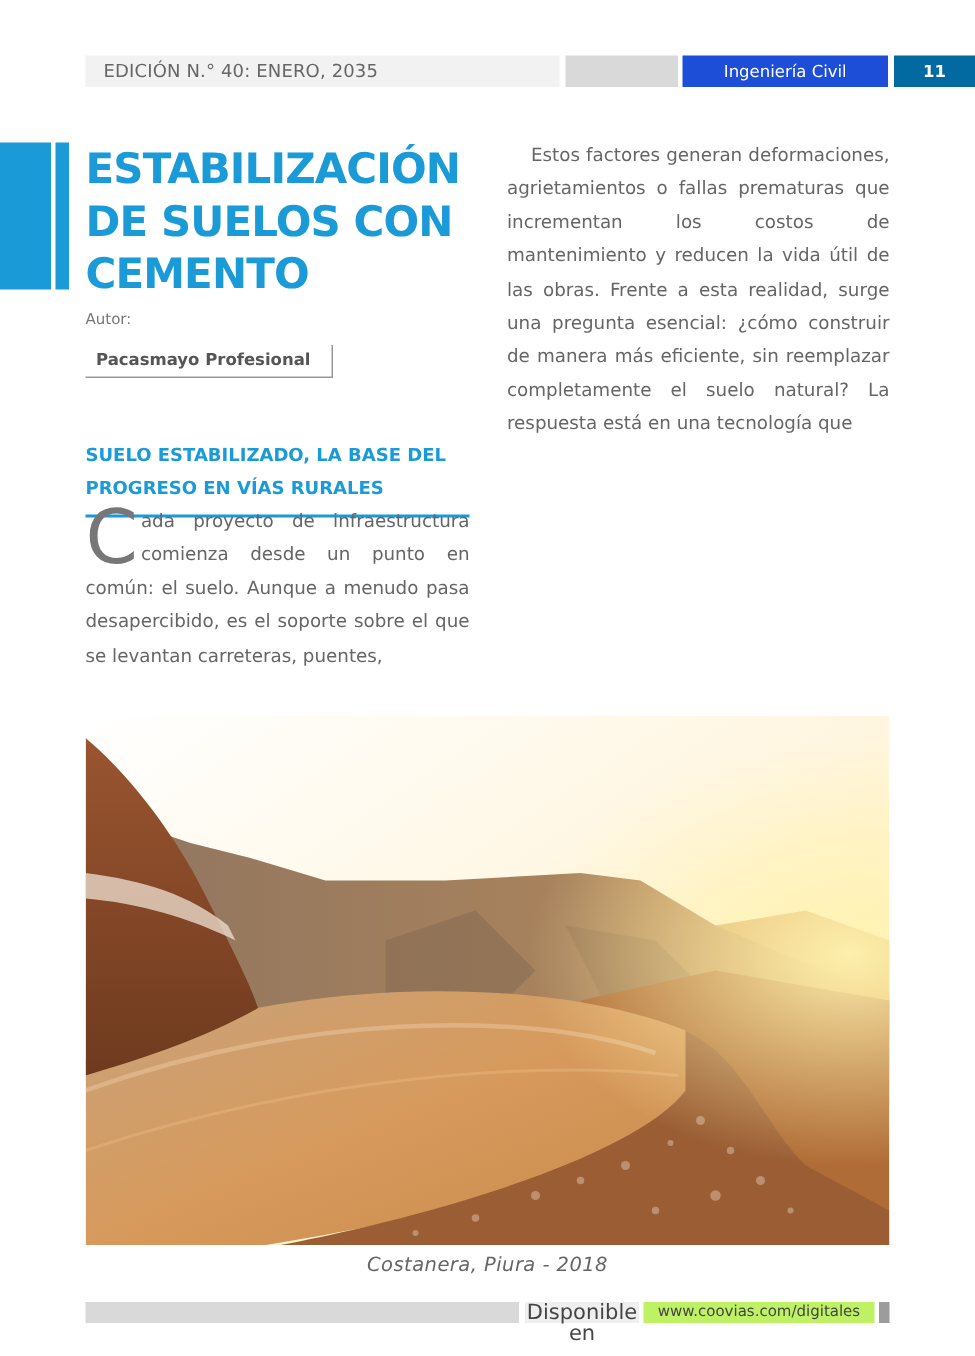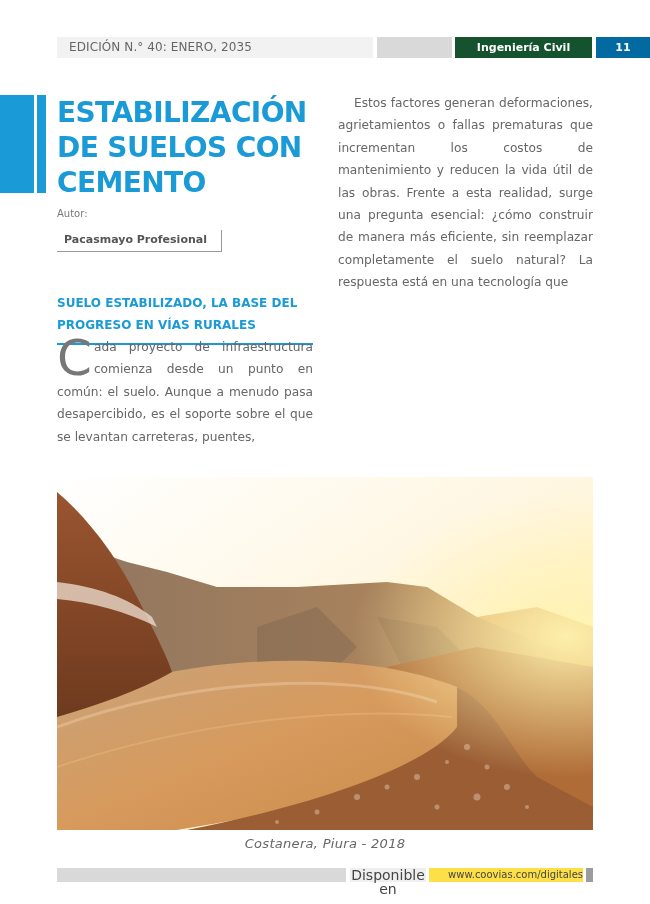--- a/index.html
+++ b/index.html
@@ -3,22 +3,22 @@
 <meta charset="utf-8">
 <style>
   * { margin: 0; padding: 0; box-sizing: border-box; }
   html, body { width: 650px; height: 904px; background: #ffffff; overflow: hidden; }
   body { position: relative; font-family: "DejaVu Sans", sans-serif; color: #666; }
 
   
   .hdr-edition { position: absolute; left: 57px; top: 37px; width: 316px; height: 21px; background: #f2f2f2;
     font-family: "DejaVu Sans", sans-serif; font-size: 12px; color: #666; line-height: 21px; padding-left: 12px; letter-spacing: 0.1px; }
   .hdr-gap { position: absolute; left: 377px; top: 37px; width: 75px; height: 21px; background: #d9d9d9; }
-  .hdr-section { position: absolute; left: 455px; top: 37px; width: 137px; height: 21px; background: #14532d;
-    color: #fff; font-size: 11px; font-weight: bold; line-height: 21px; text-align: center; }
+  .hdr-section { position: absolute; left: 455px; top: 37px; width: 137px; height: 21px; background: #1d4ed8;
+    color: #fff; font-size: 11px; font-weight: normal; line-height: 21px; text-align: center; }
   .hdr-page { position: absolute; left: 596px; top: 37px; width: 54px; height: 21px; background: #0369a1;
     color: #fff; font-size: 11px; font-weight: bold; line-height: 21px; text-align: center; }
 
   
   .bar-wide { position: absolute; left: 0; top: 95px; width: 34px; height: 98px; background: #1a9ad6; }
   .bar-thin { position: absolute; left: 37px; top: 95px; width: 9px; height: 98px; background: #1a9ad6; }
   .title { position: absolute; left: 57px; top: 95px; width: 270px;
     font-family: "DejaVu Sans", sans-serif; font-weight: bold; font-size: 28px; line-height: 35px;
     color: #1a9ad6; letter-spacing: -0.6px; }
   .author-label { position: absolute; left: 57px; top: 208px; font-size: 10px; color: #777; }
@@ -38,22 +38,22 @@
   
   .photo { position: absolute; left: 57px; top: 477px; width: 536px; height: 353px; overflow: hidden; }
   .photo svg { display: block; }
   .caption { position: absolute; left: 57px; top: 836px; width: 536px; text-align: center;
     font-size: 13px; font-style: italic; color: #666; letter-spacing: 0.3px; }
 
   
   .ftr-bar { position: absolute; left: 57px; top: 868px; width: 289px; height: 14px; background: #d9d9d9; }
   .ftr-label { position: absolute; left: 350px; top: 868px; width: 76px; height: 14px; background: #efefef;
     font-size: 14px; line-height: 14px; text-align: center; color: #444; }
-  .ftr-url { position: absolute; left: 429px; top: 868px; width: 154px; height: 14px; background: #fde047;
-    font-size: 10px; line-height: 14px; text-align: right; color: #444; }
+  .ftr-url { position: absolute; left: 429px; top: 868px; width: 154px; height: 14px; background: #bef264;
+    font-size: 10px; line-height: 14px; text-align: center; color: #444; }
   .ftr-end { position: absolute; left: 586px; top: 868px; width: 7px; height: 14px; background: #9c9c9c; }
 </style>
 </head>
 <body>
 
 <div class="hdr-edition">EDICIÓN N.° 40: ENERO, 2035</div>
 <div class="hdr-gap"></div>
 <div class="hdr-section">Ingeniería Civil</div>
 <div class="hdr-page">11</div>
 

